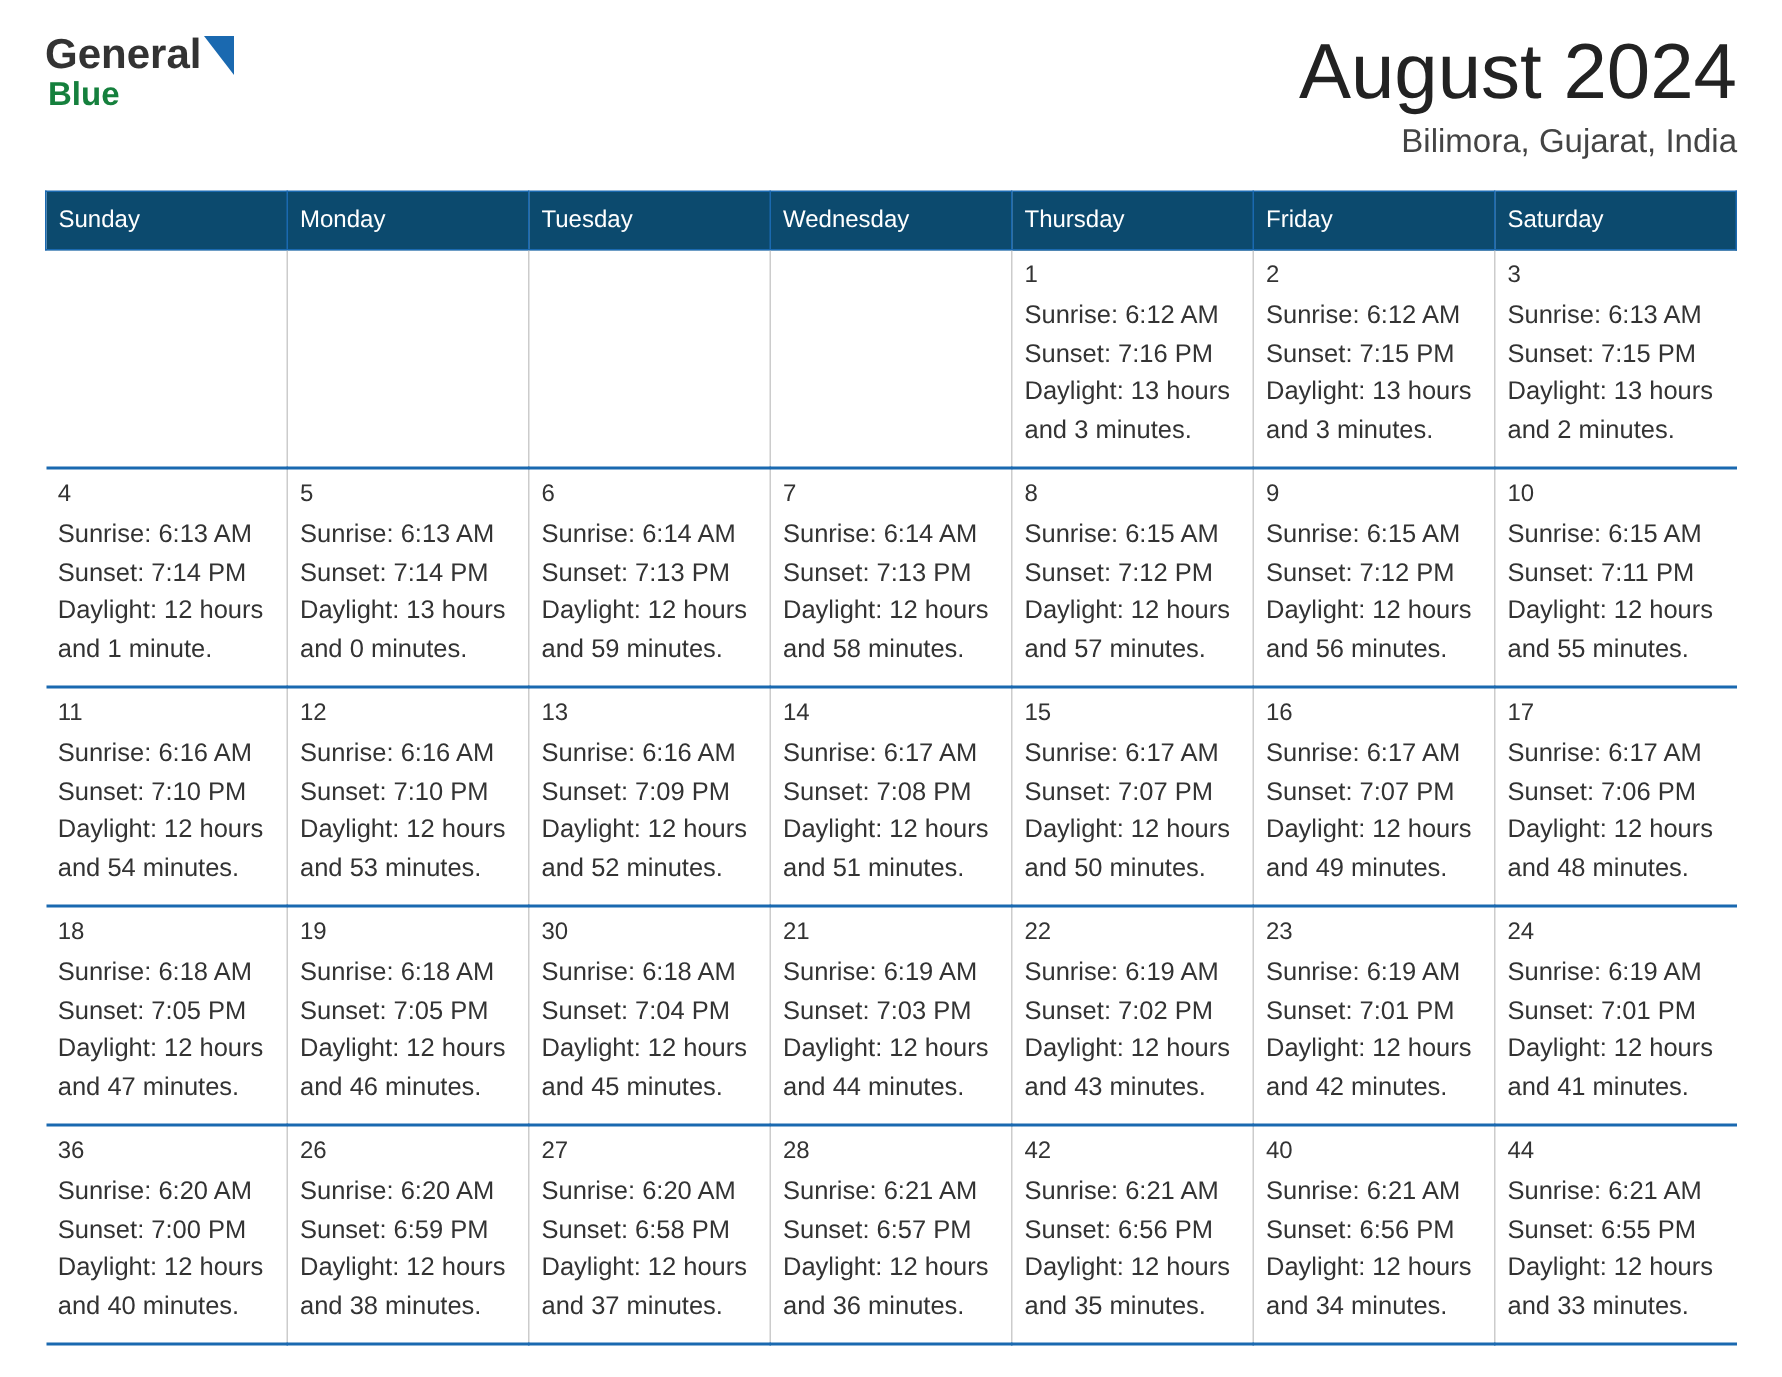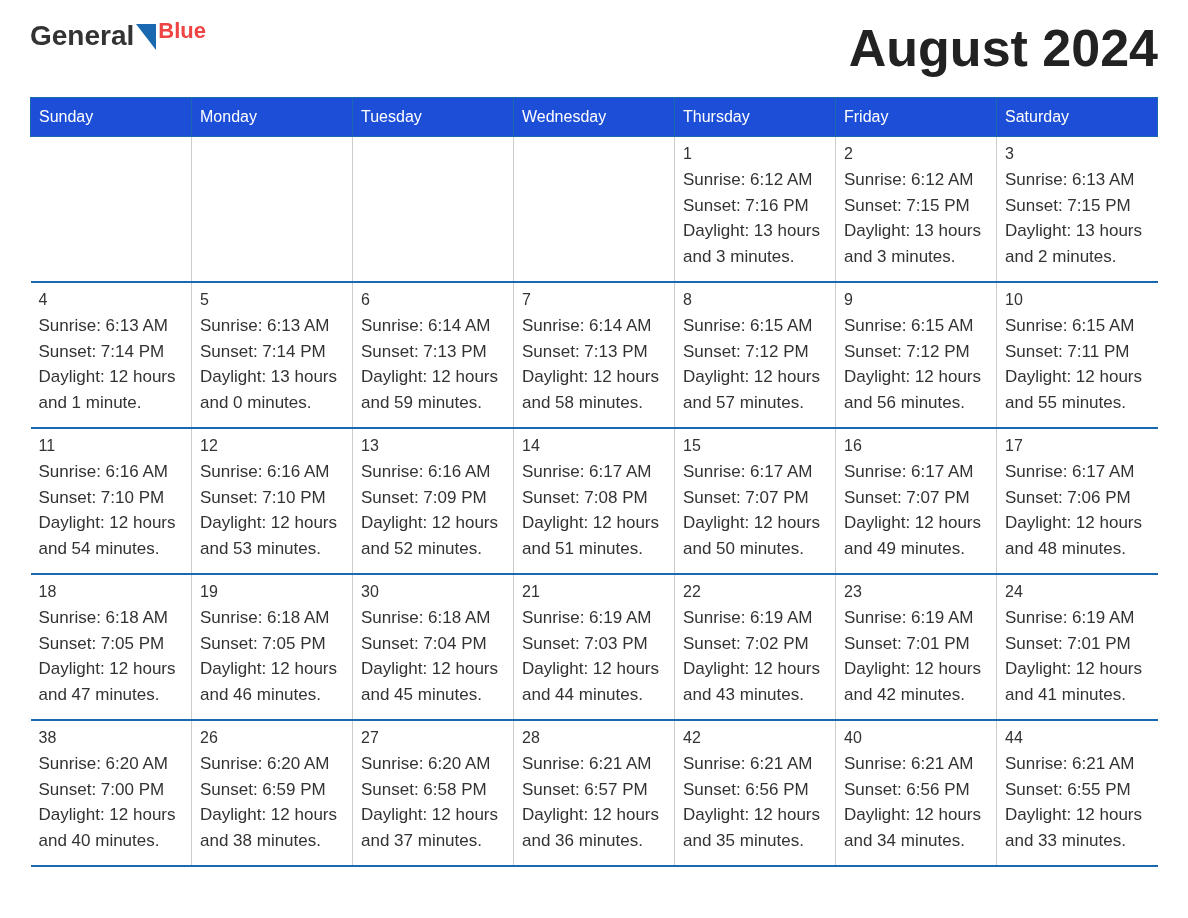--- a/index.html
+++ b/index.html
@@ -16,53 +16,53 @@
       align-items: flex-start;
       margin-bottom: 20px;
     }
     .logo-text-general {
       font-size: 28px;
       font-weight: bold;
       color: #333;
     }
     .logo-wrapper {
       display: flex;
-      flex-direction: row;
+      flex-direction: column;
     }
     .logo-line1 {
       display: flex;
       align-items: center;
     }
     .logo-line2 {
       font-size: 22px;
       font-weight: bold;
-      color: #ef4444;
+      color: #15803d;
       margin-left: 2px;
     }
     .title-section {
       text-align: right;
     }
     .month-title {
       font-size: 52px;
-      font-weight: bold;
+      font-weight: normal;
       color: #222;
       line-height: 1.1;
     }
     .location-title {
       font-size: 22px;
       color: #444;
       margin-top: 4px;
     }
     table {
       width: 100%;
       border-collapse: collapse;
       table-layout: fixed;
     }
     thead tr {
-      background-color: #1d4ed8;
+      background-color: #0c4a6e;
     }
     thead th {
       color: #fff;
       font-size: 16px;
       font-weight: normal;
       padding: 10px 8px;
       text-align: left;
       border: 1px solid #1a69b0;
     }
     tbody tr {
@@ -109,20 +109,21 @@
       <svg width="20" height="26" viewBox="0 0 20 26" style="margin-left:2px; margin-top:2px;">
         <polygon points="0,0 20,0 20,26" fill="#1a69b0"></polygon>
       </svg>
     </div>
     <div style="margin-top:-2px;">
       <span class="logo-line2">Blue</span>
     </div>
   </div>
   <div class="title-section">
     <div class="month-title">August 2024</div>
+    <div class="location-title">Bilimora, Gujarat, India</div>
   </div>
 </div>
 
 <table>
   <thead>
     <tr id="header-row">
         <th>Sunday</th>
         <th>Monday</th>
         <th>Tuesday</th>
         <th>Wednesday</th>
@@ -283,21 +284,21 @@
         </td>
         <td>
           <span class="day-number">24</span>
           <div class="day-info" style="white-space: pre-line;">Sunrise: 6:19 AM
 Sunset: 7:01 PM
 Daylight: 12 hours and 41 minutes.</div>
         </td>
       </tr>
       <tr>
         <td>
-          <span class="day-number">38</span>
+          <span class="day-number">36</span>
           <div class="day-info" style="white-space: pre-line;">Sunrise: 6:20 AM
 Sunset: 7:00 PM
 Daylight: 12 hours and 40 minutes.</div>
         </td>
         <td>
           <span class="day-number">26</span>
           <div class="day-info" style="white-space: pre-line;">Sunrise: 6:20 AM
 Sunset: 6:59 PM
 Daylight: 12 hours and 38 minutes.</div>
         </td>

